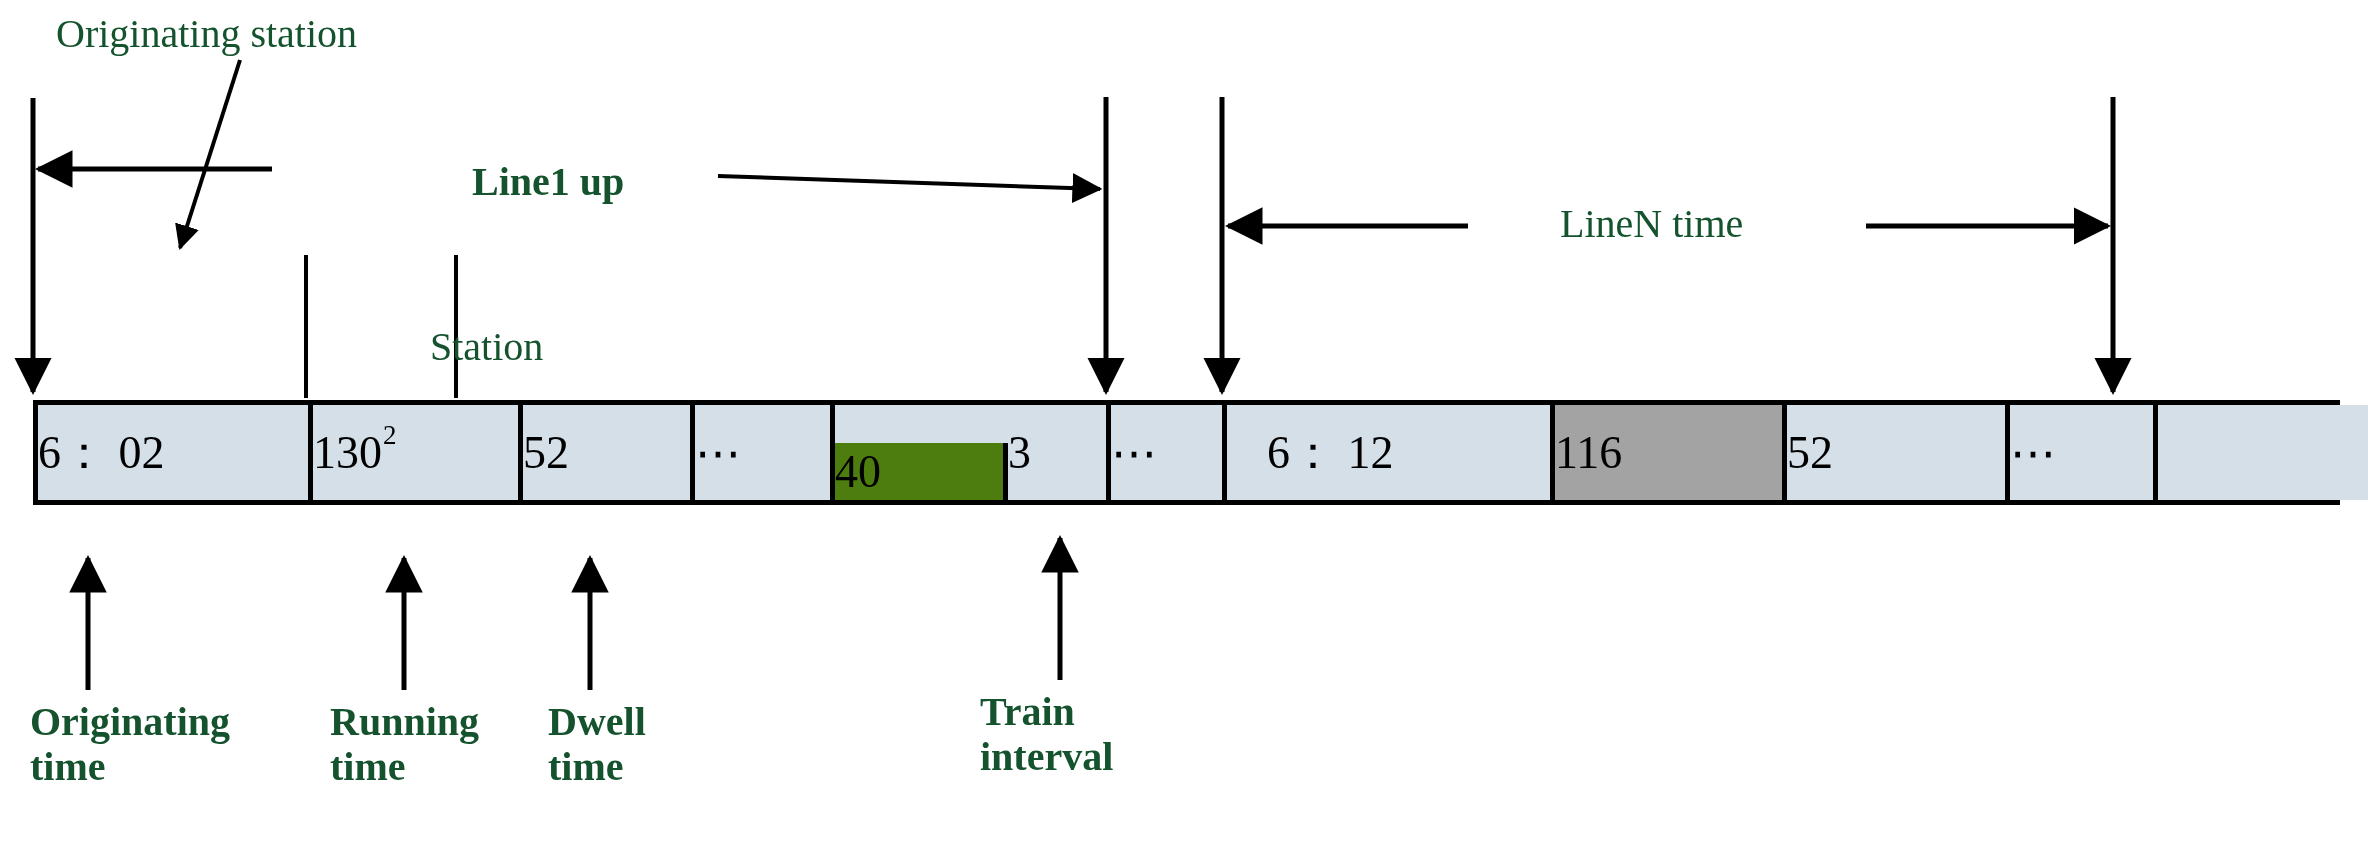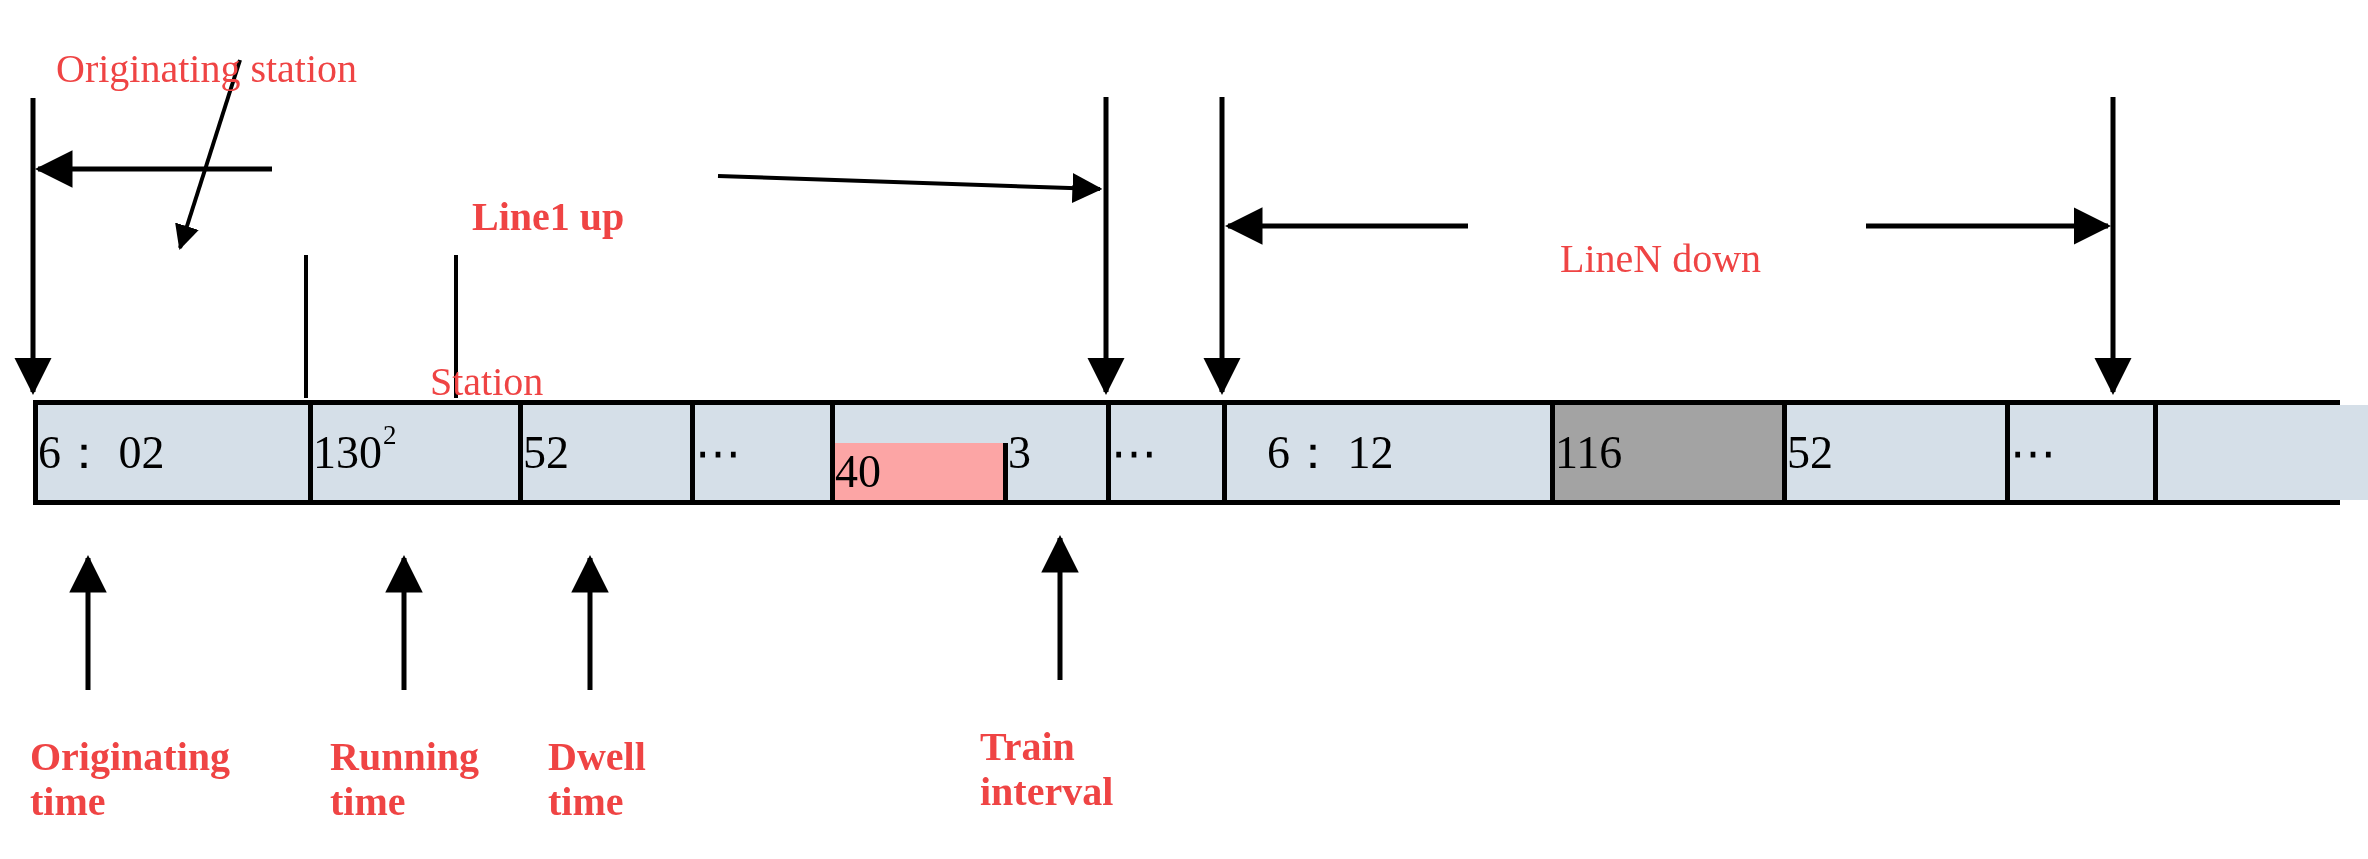--- a/index.html
+++ b/index.html
@@ -22,24 +22,23 @@
     position: absolute;
     left: 0;
     top: 0;
     width: 2368px;
     height: 859px;
     pointer-events: none;
   }
   .lbl {
     position: absolute;
     font-family: "Liberation Serif", "DejaVu Serif", serif;
-    color: #ef4444;
+    color: #14532d;
     white-space: pre;
     line-height: 1.12;
-    margin-top: 35px;
   }
   .lbl-top {
     font-size: 40px;
   }
   .lbl-bottom {
     font-size: 40px;
     font-weight: bold;
   }
   
   #timetable-row {
@@ -149,28 +148,28 @@
       <line x1="1060" y1="680" x2="1060" y2="538" stroke="#000" stroke-width="5" marker-end="url(#ah)"></line>
     </g>
   </svg>
 
   <div class="lbl lbl-top" style="left:56px; top:12px;">Originating station</div>
 
   <div class="lbl lbl-top" style="left:472px; top:160px;font-weight:bold;">Line1 up</div>
 
   <div class="lbl lbl-top" style="left:430px; top:325px;text-align:right;">Station</div>
 
-  <div class="lbl lbl-top" style="left:1560px; top:202px;">LineN down</div>
+  <div class="lbl lbl-top" style="left:1560px; top:202px;">LineN time</div>
 
   <div id="timetable-row" style="background-color: rgb(213, 223, 232);">
       <div class="cell" style="width: 275px; flex: 0 0 275px; background-color: rgb(213, 223, 232);"><span>6： 02</span></div>
       <div class="cell" style="width: 210px; flex: 0 0 210px; background-color: rgb(213, 223, 232);"><span>130</span><span class="sup">2</span></div>
       <div class="cell" style="width: 172px; flex: 0 0 172px; background-color: rgb(213, 223, 232);"><span>52</span></div>
       <div class="cell ellipsis" style="width: 140px; flex: 0 0 140px; background-color: rgb(213, 223, 232);"><span>⋯</span></div>
-      <div class="cell" style="width: 173px; flex: 0 0 173px; background-color: #fca5a5; margin-top: 38px;"><span>40</span></div>
+      <div class="cell" style="width: 173px; flex: 0 0 173px; background-color: #4d7c0f; margin-top: 38px;"><span>40</span></div>
       <div class="cell" style="width: 103px; flex: 0 0 103px; background-color: rgb(213, 223, 232);"><span>3</span></div>
       <div class="cell ellipsis" style="width: 116px; flex: 0 0 116px; background-color: rgb(213, 223, 232);"><span>⋯</span></div>
       <div class="cell" style="width: 288px; flex: 0 0 288px; background-color: rgb(213, 223, 232); margin-left: 40px;"><span>6： 12</span></div>
       <div class="cell" style="width: 232px; flex: 0 0 232px; background-color: #a3a3a3;"><span>116</span></div>
       <div class="cell" style="width: 223px; flex: 0 0 223px; background-color: rgb(213, 223, 232);"><span>52</span></div>
       <div class="cell ellipsis" style="width: 148px; flex: 0 0 148px; background-color: rgb(213, 223, 232);"><span>⋯</span></div>
       <div class="cell" style="width: 227px; flex: 0 0 227px; background-color: rgb(213, 223, 232);"><span></span></div>
     </div>
 
   <div class="lbl lbl-bottom" style="left:30px; top:700px;">Originating

